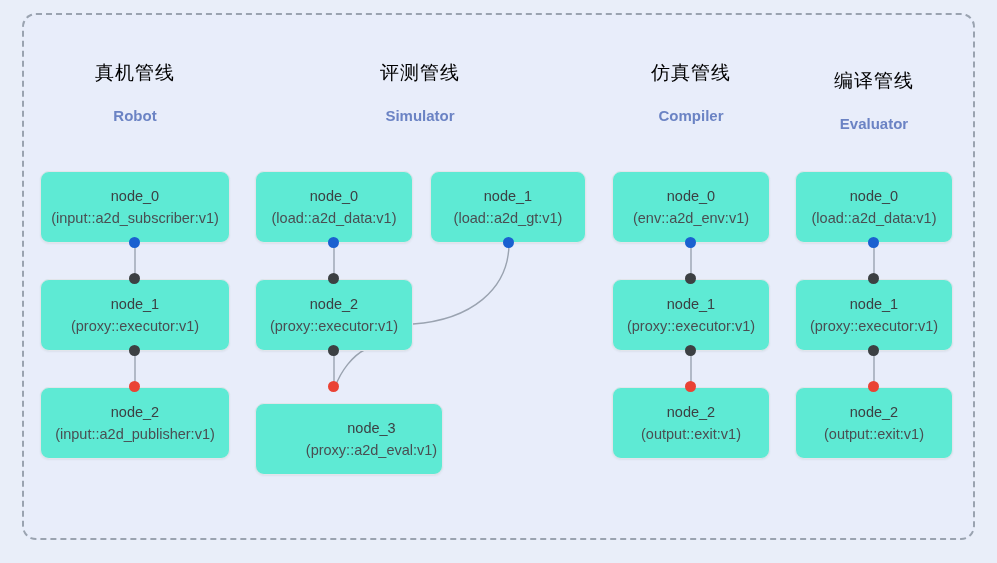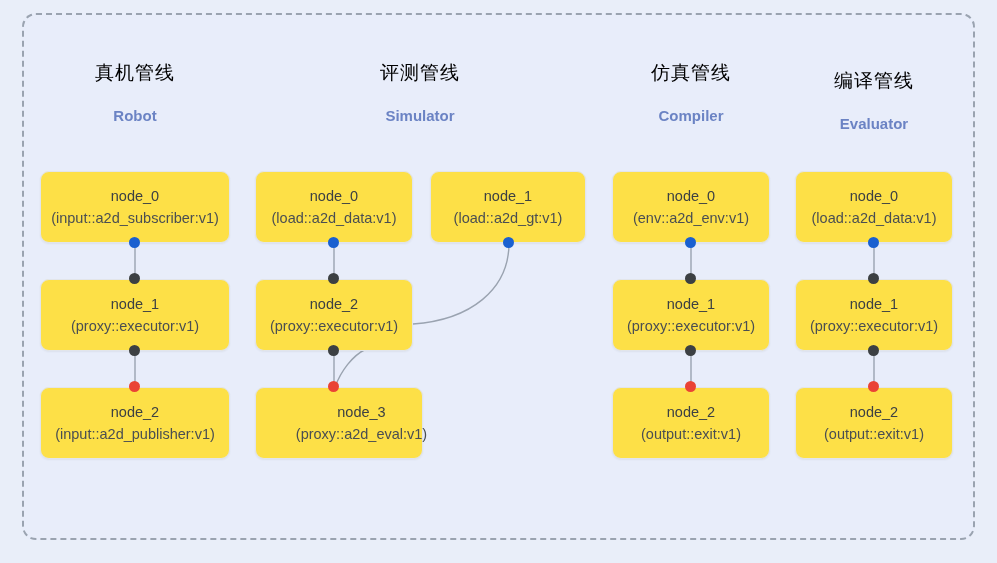--- a/index.html
+++ b/index.html
@@ -57,21 +57,21 @@
     font-size: 15px;
     font-weight: bold;
     color: #6b83c4;
     line-height: 28px;
     margin-top: 16px;
   }
 
   
   .node-card {
     position: absolute;
-    background: #fde047;
+    background: #5eead4;
     border: 1px solid #e2e5ea;
     border-radius: 9px;
     box-shadow: 0 1px 2px rgba(60,64,67,0.07);
     display: flex;
     flex-direction: column;
     align-items: center;
     justify-content: center;
     z-index: 2;
   }
   .node-name {
@@ -161,21 +161,21 @@
 <div class="port port-red" style="left:129px; top:381px;"></div>
 
 <div class="node-card" style="left:255px; top:171px; width:158px; height:72px;">
   <div class="node-name">node_0</div>
   <div class="node-spec">(load::a2d_data:v1)</div>
 </div>
 <div class="node-card" style="left:255px; top:279px; width:158px; height:72px;">
   <div class="node-name">node_2</div>
   <div class="node-spec">(proxy::executor:v1)</div>
 </div>
-<div class="node-card" style="left:255px; top:387px; width:168px; height:72px;padding-left:45px;">
+<div class="node-card" style="left:255px; top:403px; width:188px; height:72px;padding-left:45px;">
   <div class="node-name">node_3</div>
   <div class="node-spec">(proxy::a2d_eval:v1)</div>
 </div>
 <div class="node-card" style="left:430px; top:171px; width:156px; height:72px;">
   <div class="node-name">node_1</div>
   <div class="node-spec">(load::a2d_gt:v1)</div>
 </div>
 
 <div class="port port-blue" style="left:328px; top:237px;"></div>
 <div class="port port-black" style="left:328px; top:273px;"></div>

